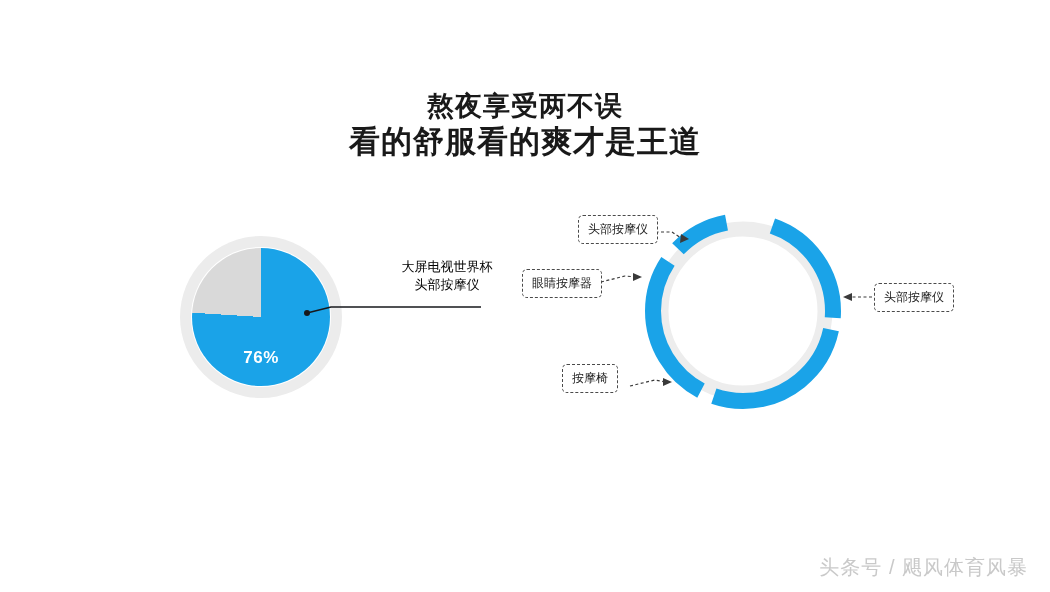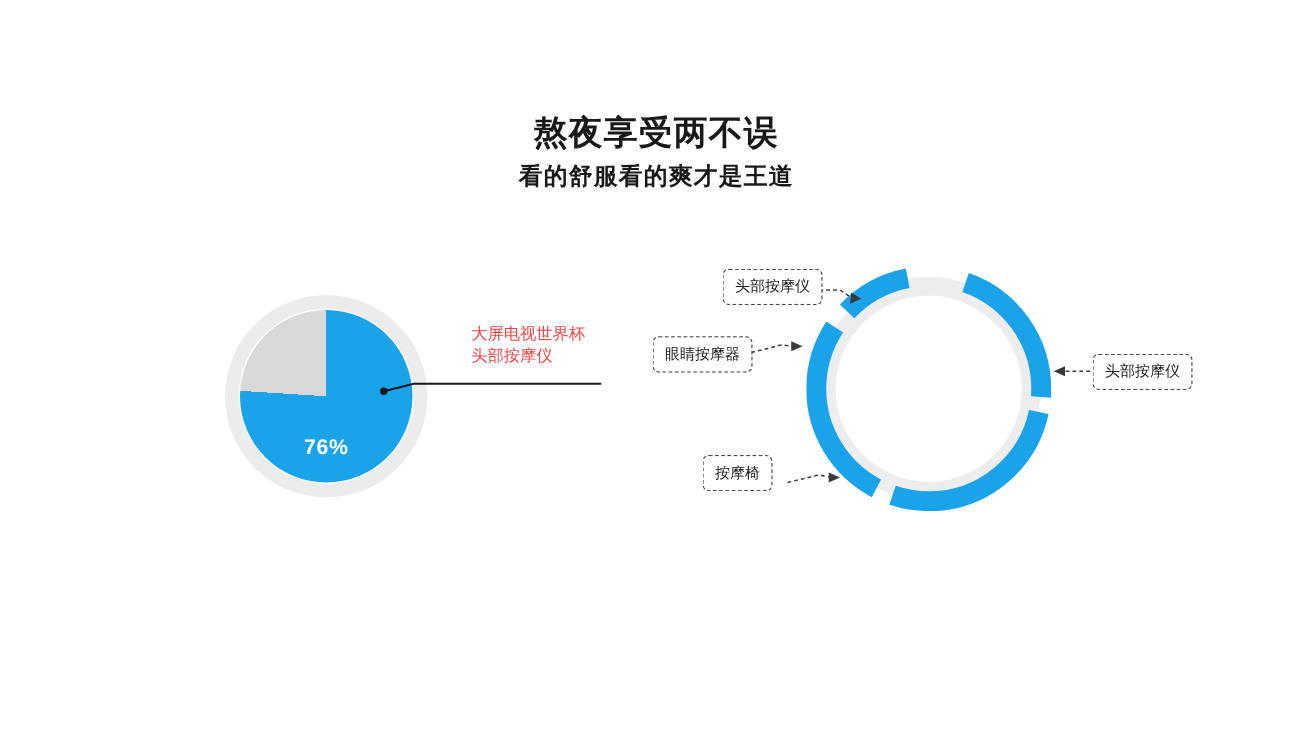--- a/index.html
+++ b/index.html
@@ -31,21 +31,21 @@
   }
   .title-line {
     font-size: 27px;
     font-weight: bold;
     line-height: 36px;
     letter-spacing: 1px;
     color: #191919;
     white-space: nowrap;
   }
   .title-line.second {
-    font-size: 19px;
+    font-size: 31px;
   }
 
   
   #pie-wrap {
     position: absolute;
     left: 180px;
     top: 236px;
     width: 162px;
     height: 162px;
   }
@@ -89,24 +89,25 @@
     color: #ffffff;
     font-size: 17px;
     line-height: 20px;
     letter-spacing: 0.5px;
   }
   #pie-label {
     position: absolute;
     left: 377px;
     top: 258px;
     width: 140px;
-    color: #ef4444;
+    color: #000000;
     font-size: 13px;
     line-height: 18px;
     white-space: nowrap;
+    text-align: center;
   }
 
   
   #donut-wrap {
     position: absolute;
     left: 645px;
     top: 213px;
     width: 196px;
     height: 196px;
   }
@@ -205,14 +206,15 @@
 
     <polyline points="872,297 855,297 848,297" fill="none" stroke="#3a3a3a" stroke-width="1.2" stroke-dasharray="3 2.5"></polyline>
     <polygon points="852,293 843,297 852,301" fill="#3a3a3a"></polygon>
   </svg>
 
   <div class="callout" id="callout-head">头部按摩仪</div>
   <div class="callout" id="callout-eye">眼睛按摩器</div>
   <div class="callout" id="callout-chair">按摩椅</div>
   <div class="callout" id="callout-mask">头部按摩仪</div>
 
+  <div id="watermark">头条号 / 飓风体育风暴</div>
 
 </div>
 
 </body></html>

